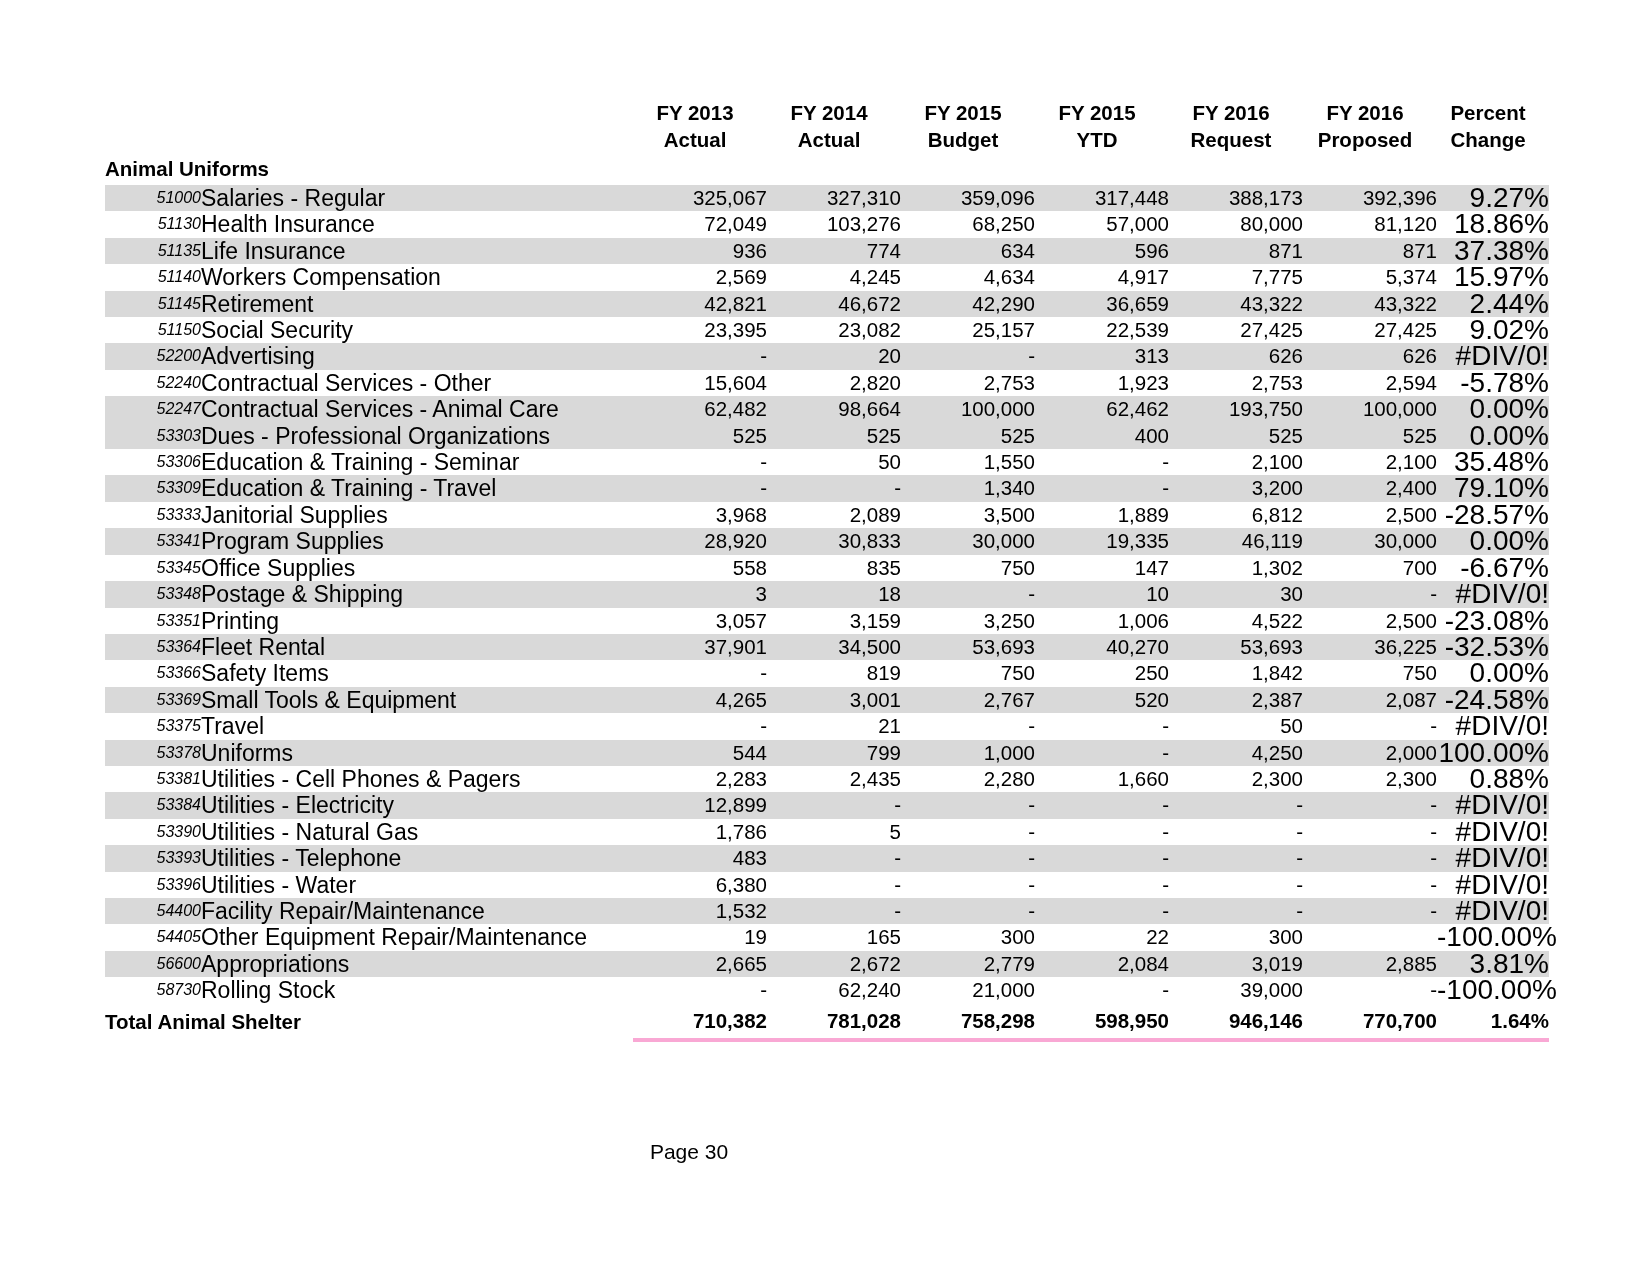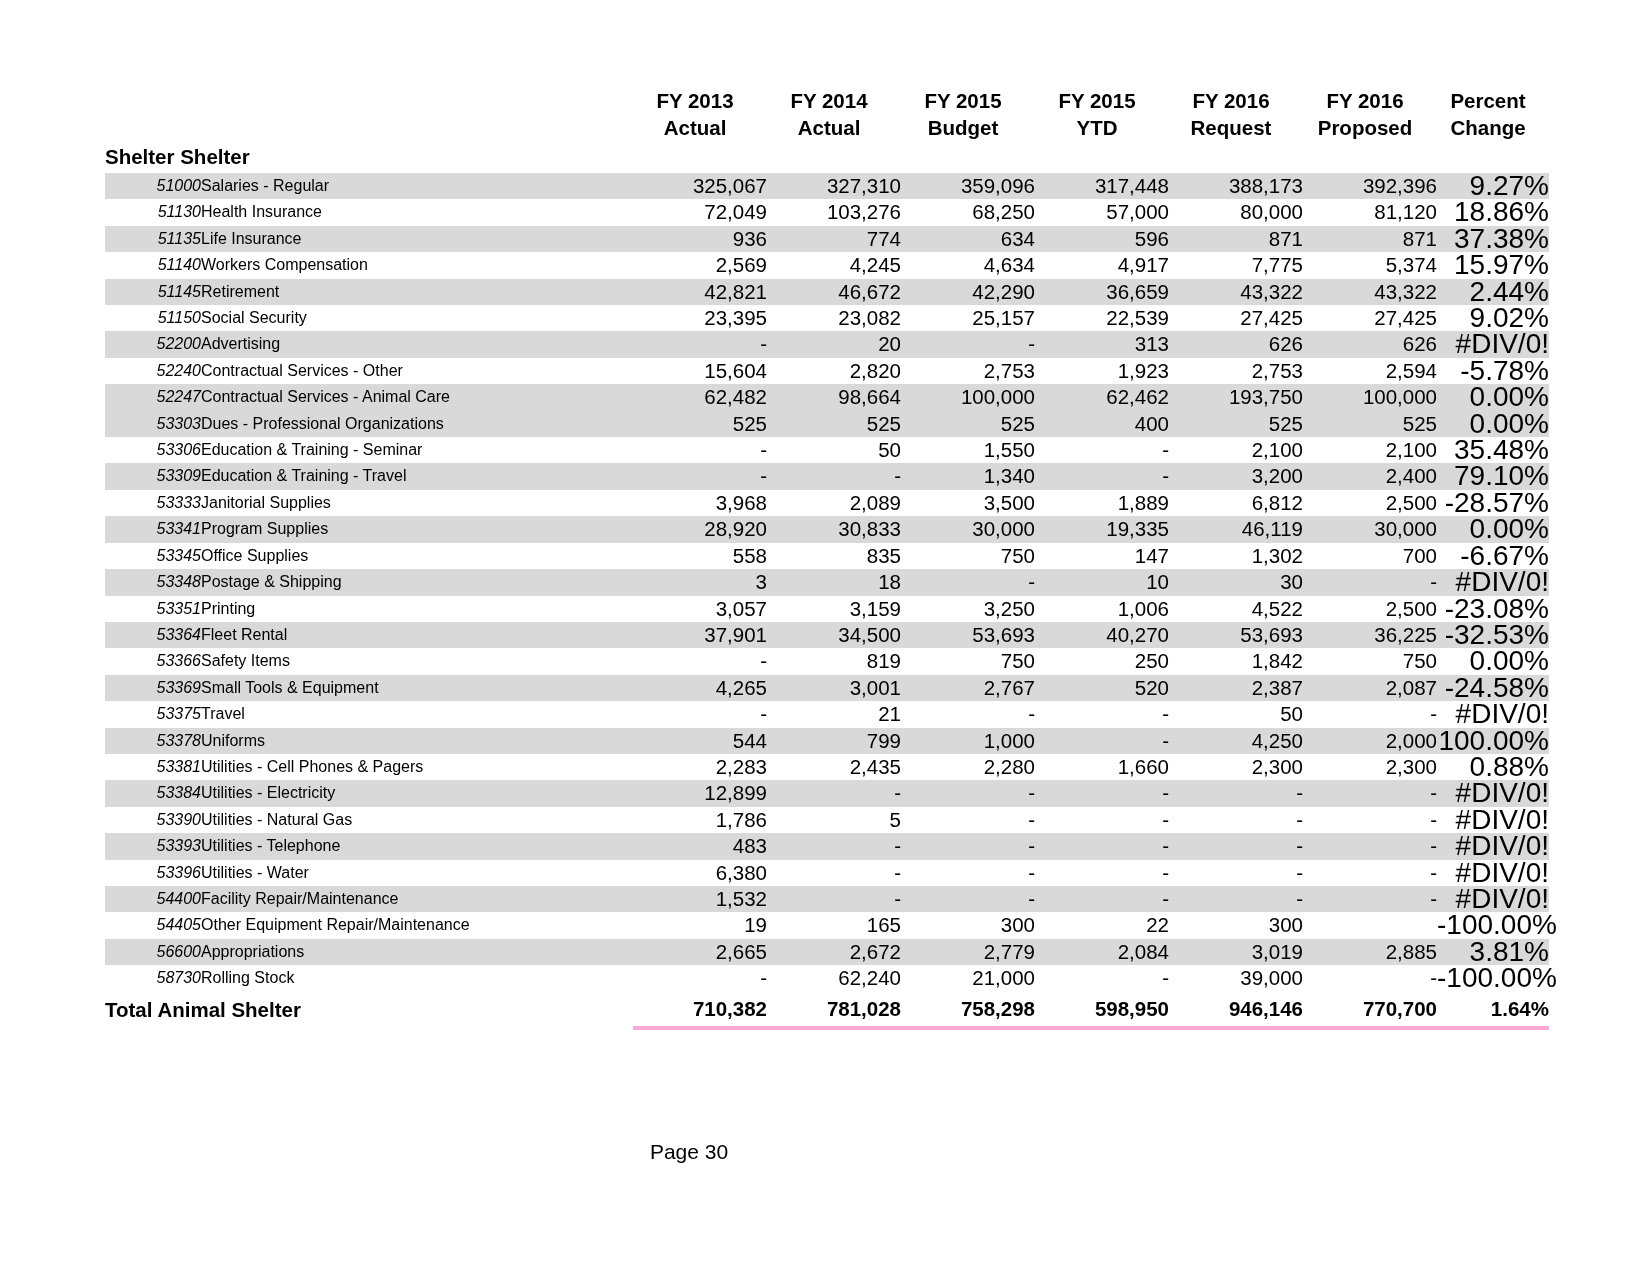--- a/index.html
+++ b/index.html
@@ -18,21 +18,21 @@
     position: relative;
     width: 1650px;
     height: 1275px;
     box-sizing: border-box;
     padding: 0;
     overflow: hidden;
   }
   table.budget {
     position: absolute;
     left: 105px;
-    top: 68px;
+    top: 80px;
     width: 1370px;
     border-collapse: collapse;
     table-layout: fixed;
     font-size: 20.5px;
   }
   
   col.c-code   { width: 96px; }
   col.c-desc   { width: 432px; }
   col.c-num    { width: 134px; }
   col.c-pct    { width: 112px; }
@@ -69,21 +69,21 @@
 
   td.code {
     font-style: italic;
     text-align: right;
     padding-right: 9px;
     font-size: 16px;
   }
   td.desc {
     text-align: left;
     padding-left: 0px;
-    font-size: 16px;
+    font-size: 23px;
   }
   td.num {
     text-align: right;
     padding-right: 12px;
     font-size: 20.5px;
   }
   td.pct {
     text-align: right;
     padding-right: 10px;
     font-size: 28px;
@@ -165,21 +165,21 @@
         </th>
         <th>
           <span class="hl1">Percent</span>
           <span class="hl2">Change</span>
         </th>
       </tr>
     </thead>
 
     <tbody>
       <tr class="section-row">
-        <td colspan="9">Shelter Shelter</td>
+        <td colspan="9">Animal Uniforms</td>
       </tr>
 
     <tr class="item shaded">
           <td class="code">51000</td>
           <td class="desc">Salaries - Regular</td>
           <td class="num">325,067</td>
           <td class="num">327,310</td>
           <td class="num">359,096</td>
           <td class="num">317,448</td>
           <td class="num">388,173</td>

